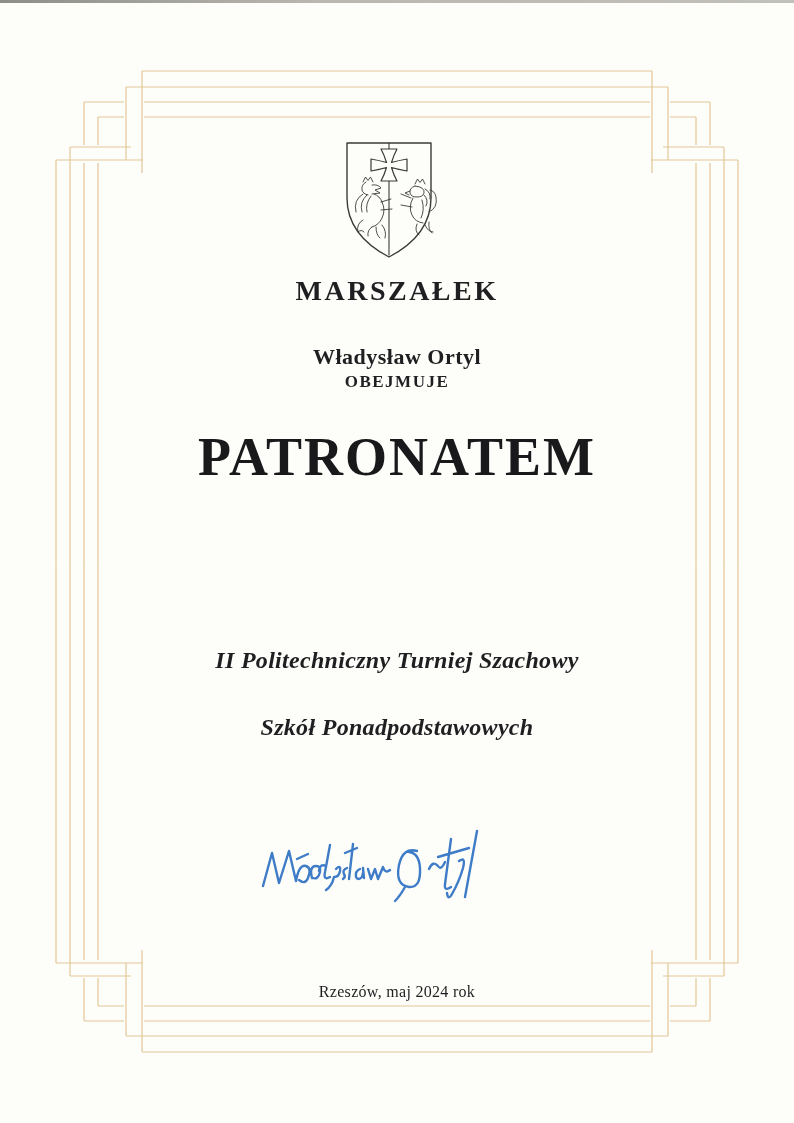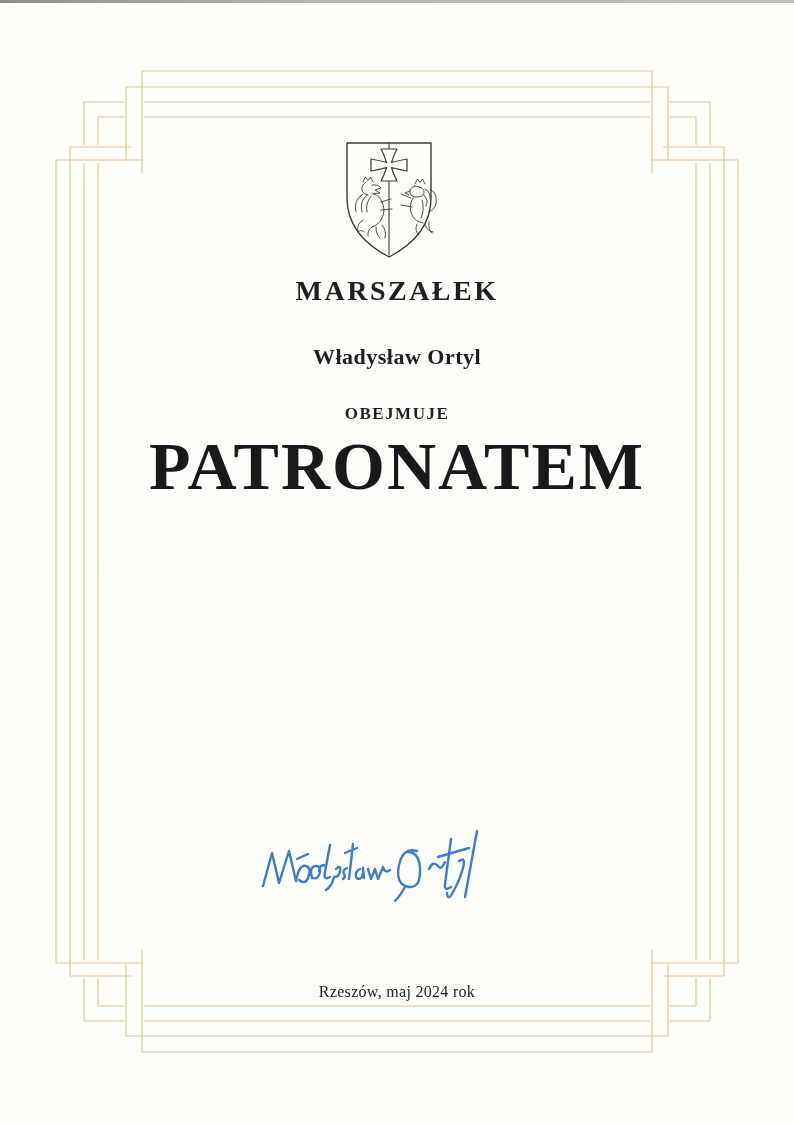--- a/index.html
+++ b/index.html
@@ -14,22 +14,22 @@
   }
   .scan-edge{
     position:absolute;top:0;left:0;width:100%;height:3px;
     background:linear-gradient(to right,#8f8d88,#b9b7b0 40%,#c2c0ba);
   }
   svg.border-frame{position:absolute;inset:0;}
   svg.crest{position:absolute;left:341px;top:140px;}
   .txt{position:absolute;left:5px;width:784px;text-align:center;white-space:pre-line;}
   .issuer-title{top:273px;font-size:28px;line-height:1.26;font-weight:bold;letter-spacing:2.5px;}
   .issuer-name{top:344px;font-size:22px;font-weight:bold;letter-spacing:.5px;}
-  .action{top:404px;font-size:17px;font-weight:bold;letter-spacing:1.5px;}
-  .patronage{top:424px;font-size:68px;line-height:1.24;font-weight:bold;letter-spacing:2px;color:#19191c;}
+  .action{top:372px;font-size:17px;font-weight:bold;letter-spacing:1.5px;}
+  .patronage{top:424px;font-size:54px;line-height:1.24;font-weight:bold;letter-spacing:2px;color:#19191c;}
   .event{top:644px;font-size:24px;line-height:1.4;font-weight:bold;font-style:italic;letter-spacing:.3px;}
   .place-date{top:983px;font-size:16px;letter-spacing:.3px;}
   svg.signature{position:absolute;left:240px;top:818px;}
 </style>
 </head>
 <body>
 
 <div class="page">
 
   <div class="scan-edge"></div>
@@ -84,20 +84,22 @@
   <div class="txt issuer-title"><span>MARSZAŁEK</span><br>
     </div>
 
   <div class="txt issuer-name">Władysław Ortyl</div>
 
   <div class="txt action">OBEJMUJE</div>
 
   <div class="txt patronage"><span>PATRONATEM</span><br>
     </div>
 
+  <div class="txt event"><span>II Politechniczny Turniej Szachowy</span><br>
+    <span>Szkół Ponadpodstawowych</span></div>
 
   <svg class="signature" width="260" height="100" viewBox="240 818 260 100" role="img" aria-label="Władysław Ortyl">
     <g fill="none" style="stroke:var(--sig,#3e7cc7);" stroke-width="2.4" stroke-linecap="round" stroke-linejoin="round">
       <path d="
         M263,886 L272,853 L279,883 L289,851 L296,881
         Q299,864 306,866 Q312,868 308,878 Q305,885 299,880
         M312,878 Q309,866 316,866 Q321,866 320,872 Q318,880 313,878
         M330,845 L325,872 Q323,881 330,877 M326,866 Q320,863 319,871
         M336,869 Q341,864 340,871 Q339,877 334,877 Q332,886 326,890
         M347,868 Q342,870 344,874 Q346,877 343,879

